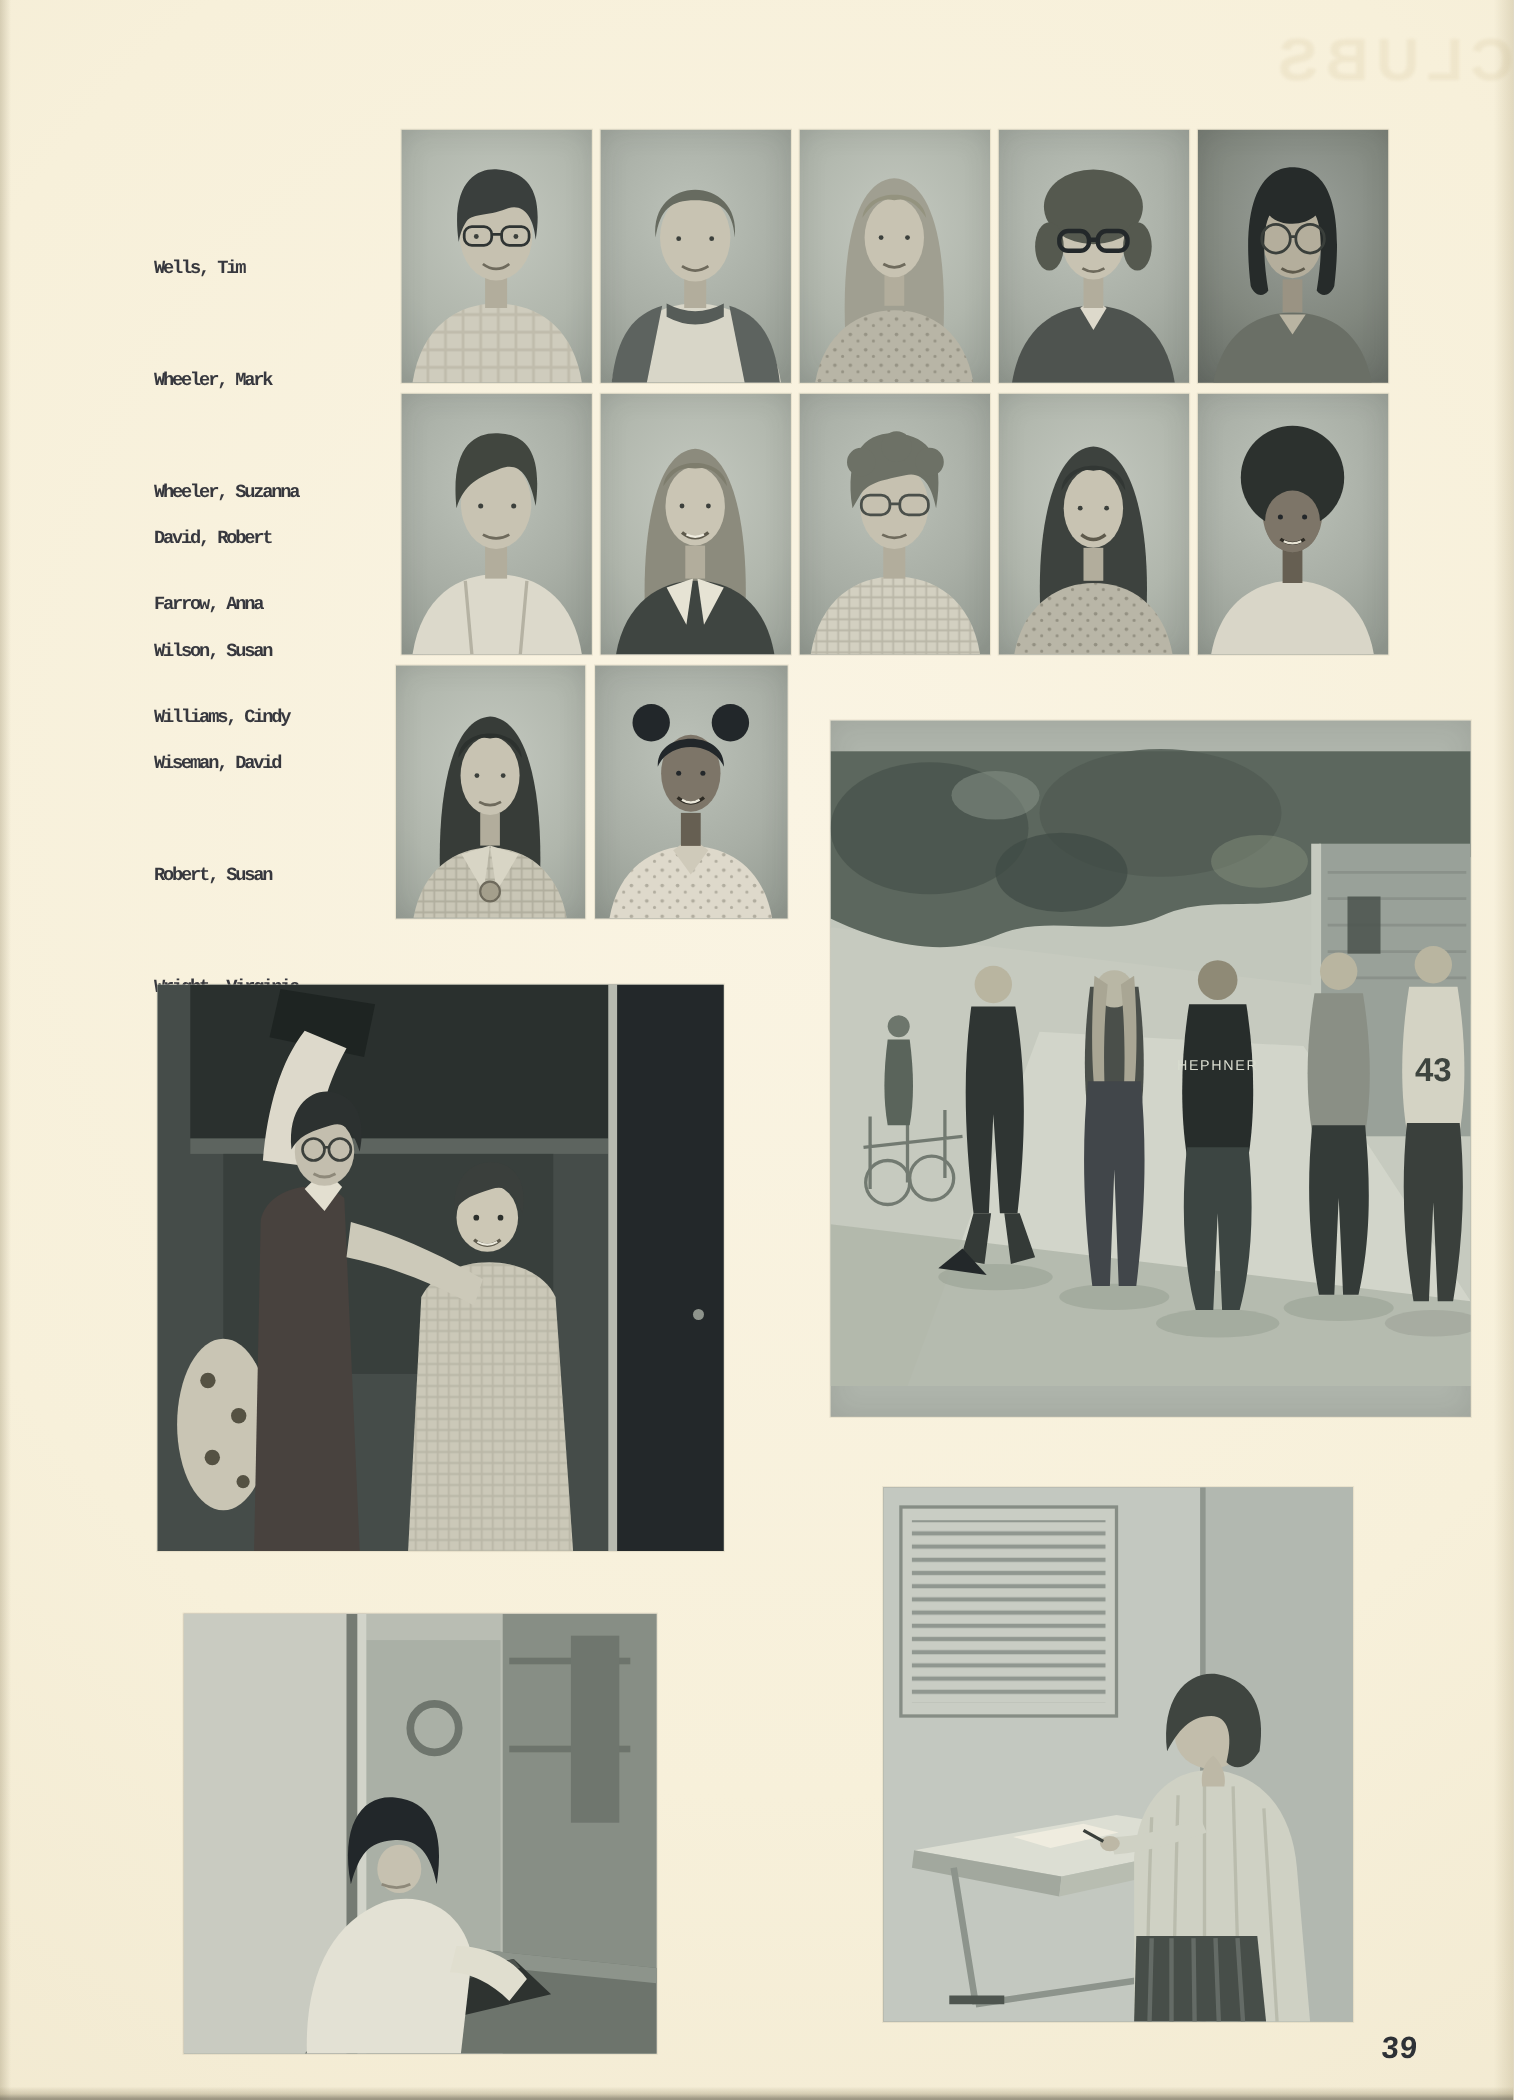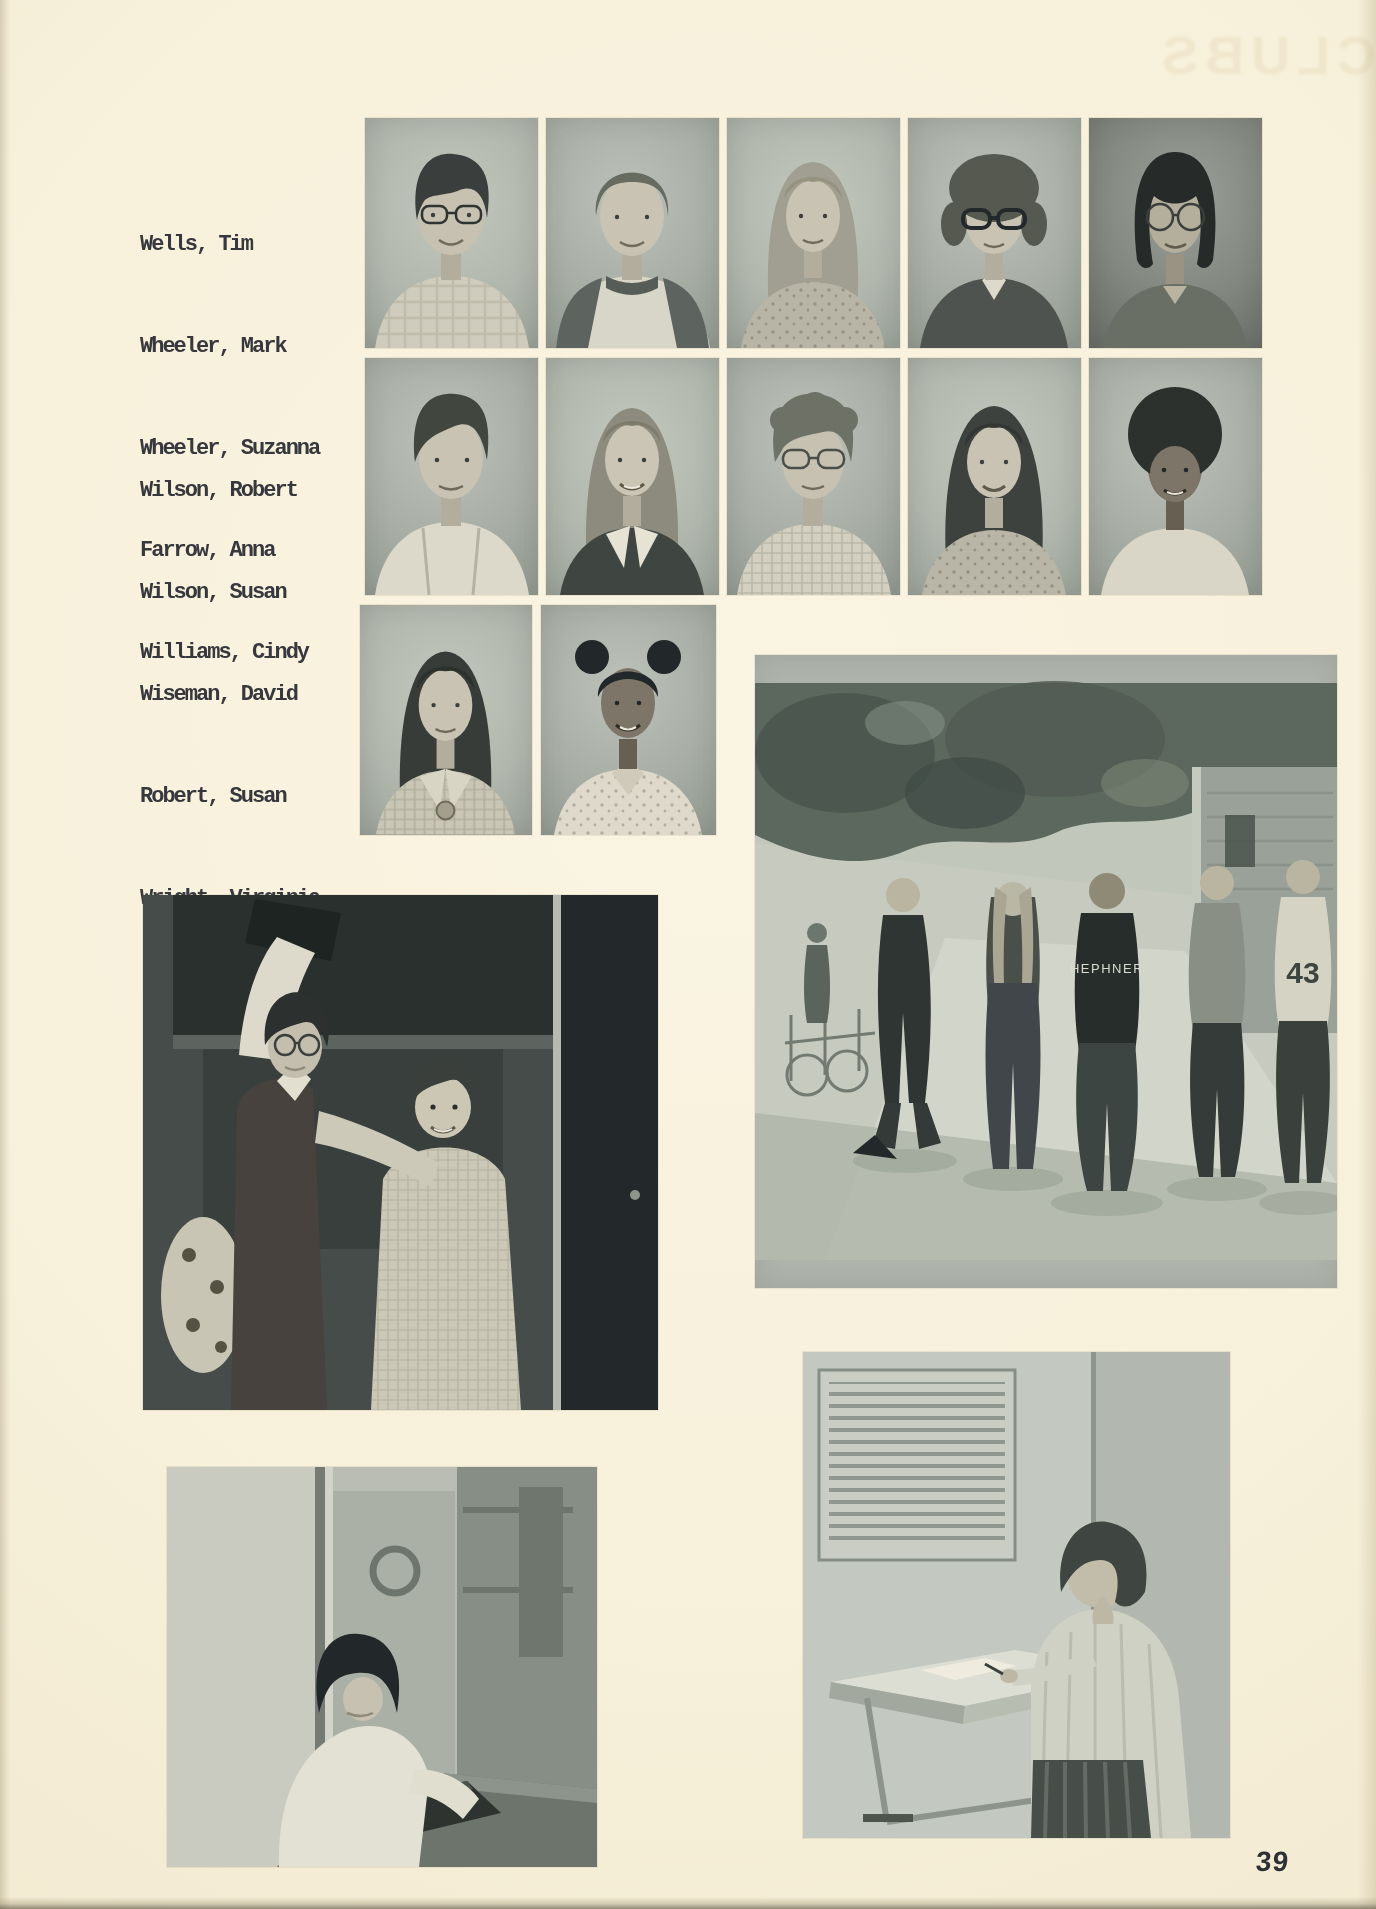--- a/index.html
+++ b/index.html
@@ -22,21 +22,21 @@
   }
   .ghost-text{
     position:absolute;left:1116px;top:24px;width:260px;
     transform:scaleX(-1);
     font-family:"Liberation Sans",sans-serif;font-weight:bold;font-size:54px;letter-spacing:7px;
     color:#c9b584;opacity:0.16;filter:blur(1.3px);
   }
   .namelist{
     position:absolute;left:140px;
     font-family:"Liberation Mono",monospace;font-weight:bold;
-    font-size:22px;letter-spacing:-2px;line-height:34px;color:#37383e;
+    font-size:17px;letter-spacing:-2px;line-height:34px;color:#37383e;
     white-space:pre;
   }
   .photo{
     position:absolute;overflow:hidden;background:#aeb4ab;
     box-shadow:0 0 0 1px rgba(125,112,82,0.12), inset 0 0 26px rgba(40,45,42,0.12);
   }
   .photo svg{display:block;width:100%;height:100%;}
   .p-bg-a{background:radial-gradient(90% 75% at 50% 38%, #c3c8bf 0%, #b0b6ac 60%, #9ba299 100%);}
   .p-bg-b{background:radial-gradient(90% 75% at 46% 35%, #bcc2b9 0%, #a8aea5 58%, #949b92 100%);}
   .p-bg-dark{background:radial-gradient(95% 80% at 55% 35%, #9aa09a 0%, #82887f 55%, #666c65 100%);}
@@ -72,21 +72,21 @@
   <div class="ghost-text">CLUBS</div>
 
   <div class="namelist" style="top:160px">
     <div>Wells, Tim</div>
     <div>Wheeler, Mark</div>
     <div>Wheeler, Suzanna</div>
     <div>Farrow, Anna</div>
     <div>Williams, Cindy</div>
   </div>
   <div class="namelist" style="top:406px">
-    <div>Wilson, Robert</div>
+    <div>David, Robert</div>
     <div>Wilson, Susan</div>
     <div>Wiseman, David</div>
     <div>Robert, Susan</div>
     <div>Wright, Virginia</div>
   </div>
 
   <div class="photo p-bg-a" style="left:365px;top:118px;width:173px;height:230px" title="boy with glasses and plaid shirt">
     <svg viewBox="0 0 173 230">
       <path d="M10,230 C18,178 52,158 86,158 C122,158 156,178 164,230 Z" fill="#cfccbd"></path>
       <path d="M10,230 C18,178 52,158 86,158 C122,158 156,178 164,230 Z" fill="url(#plaid)" opacity="0.55"></path>

